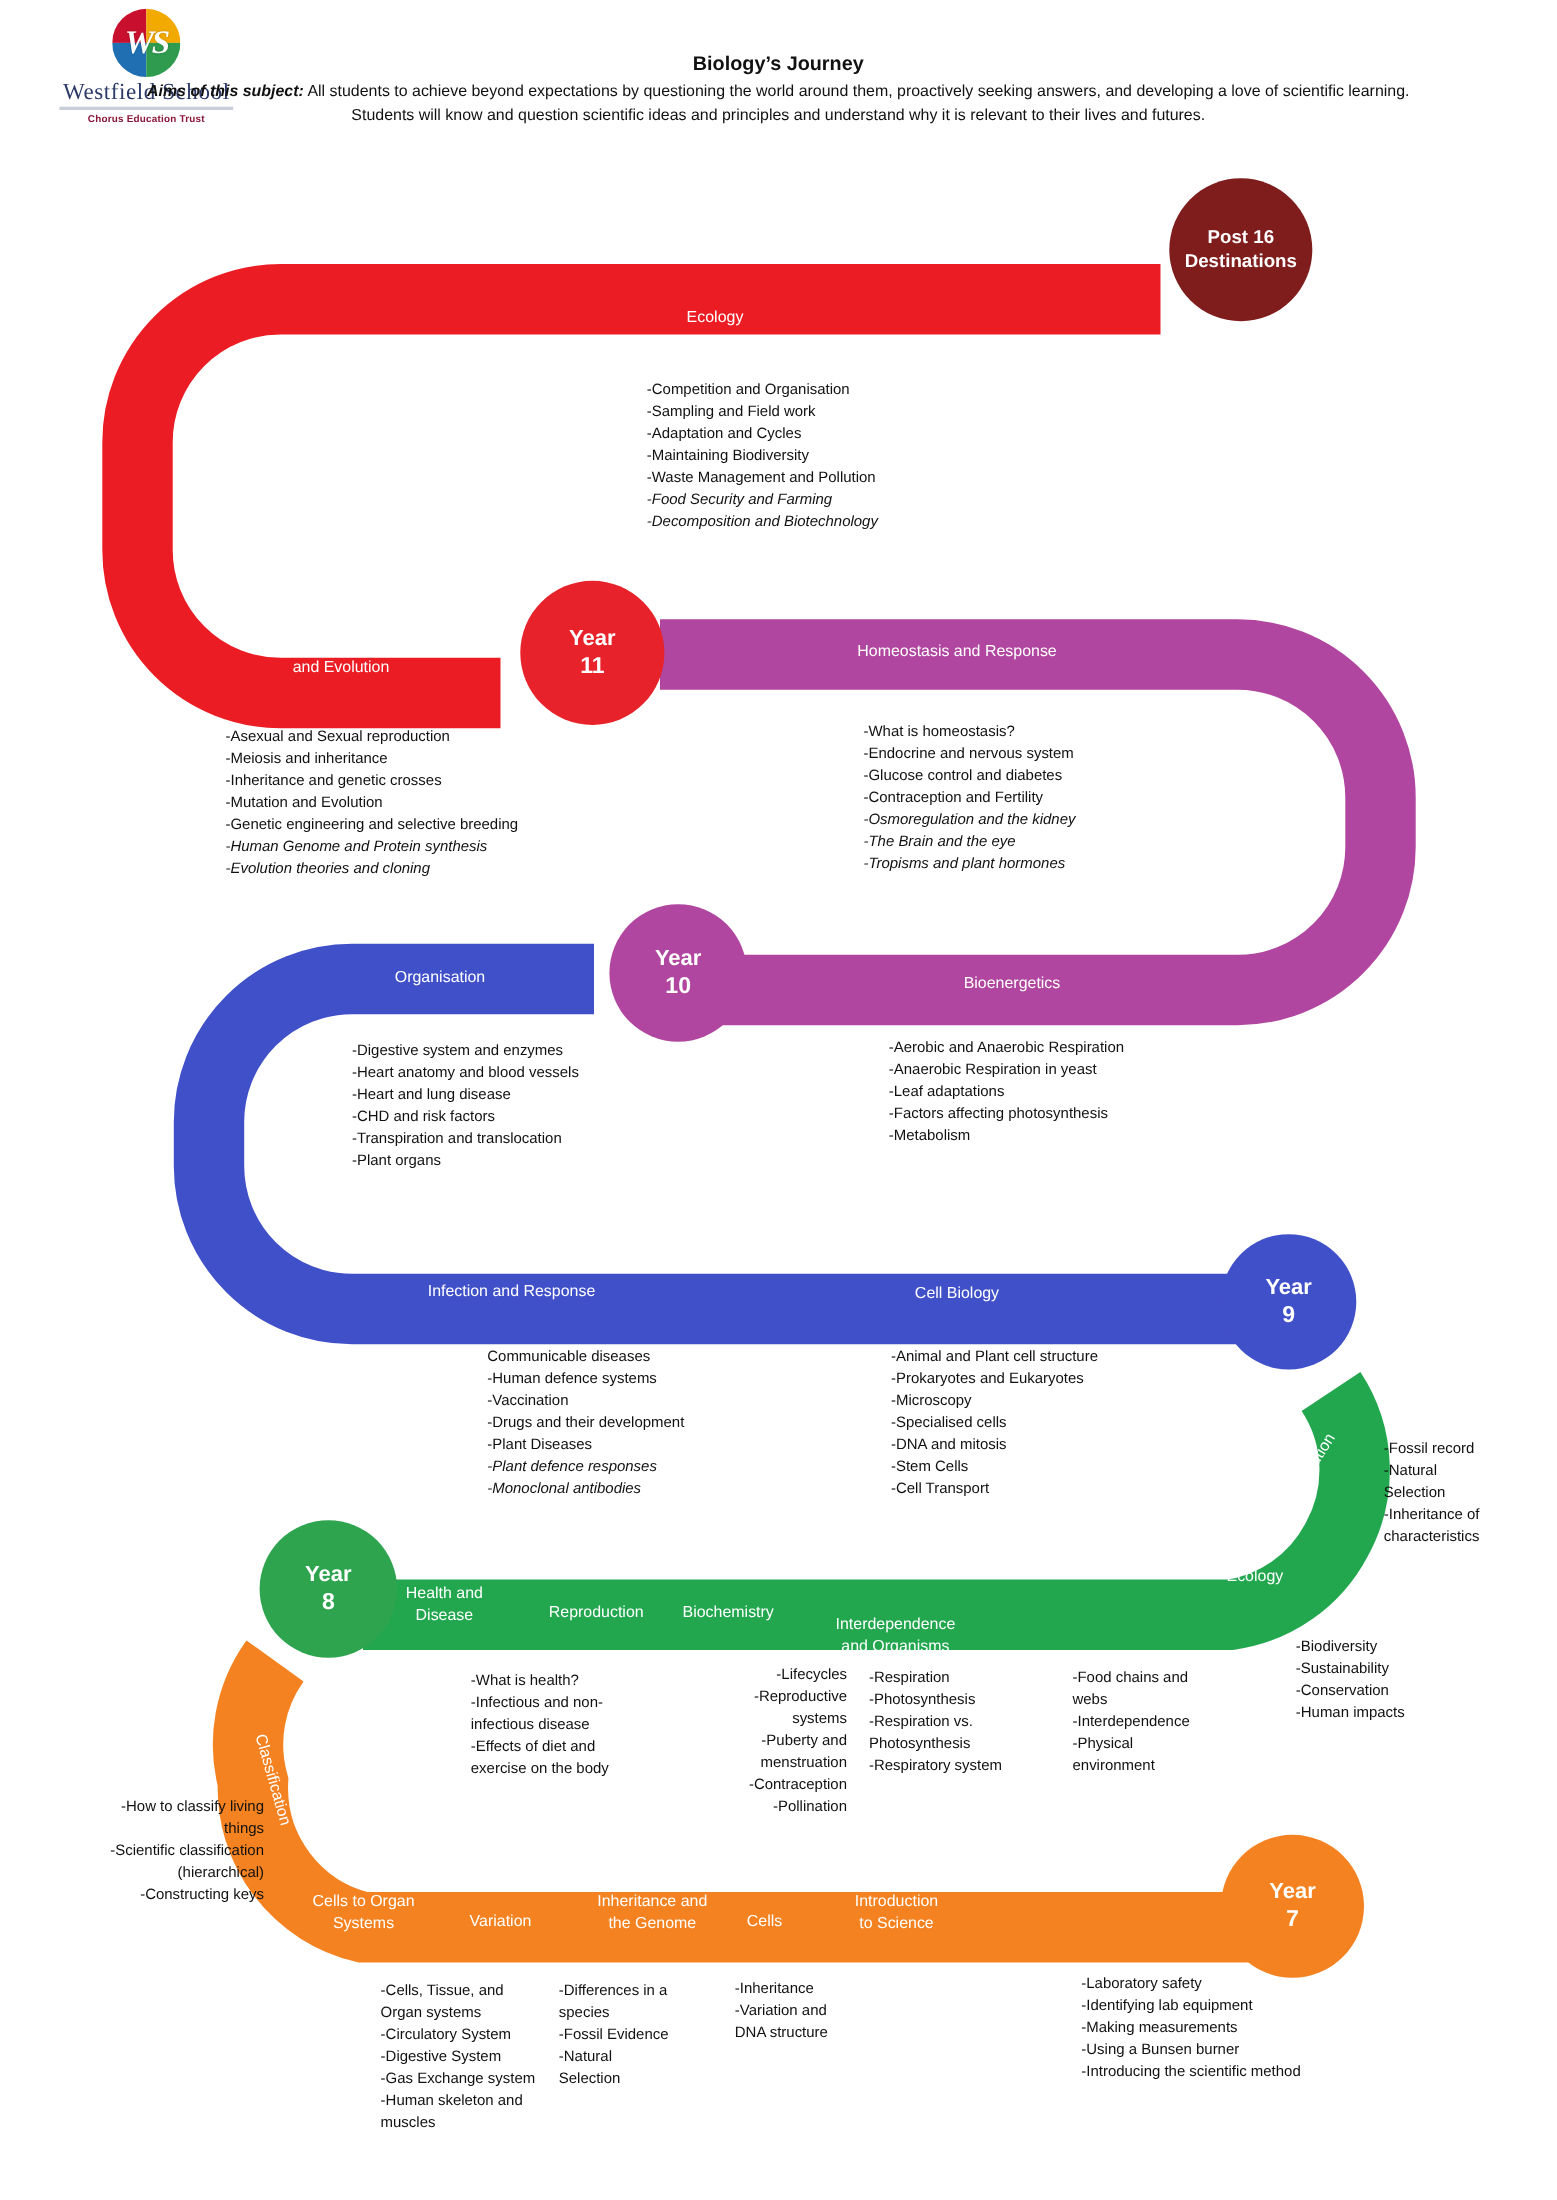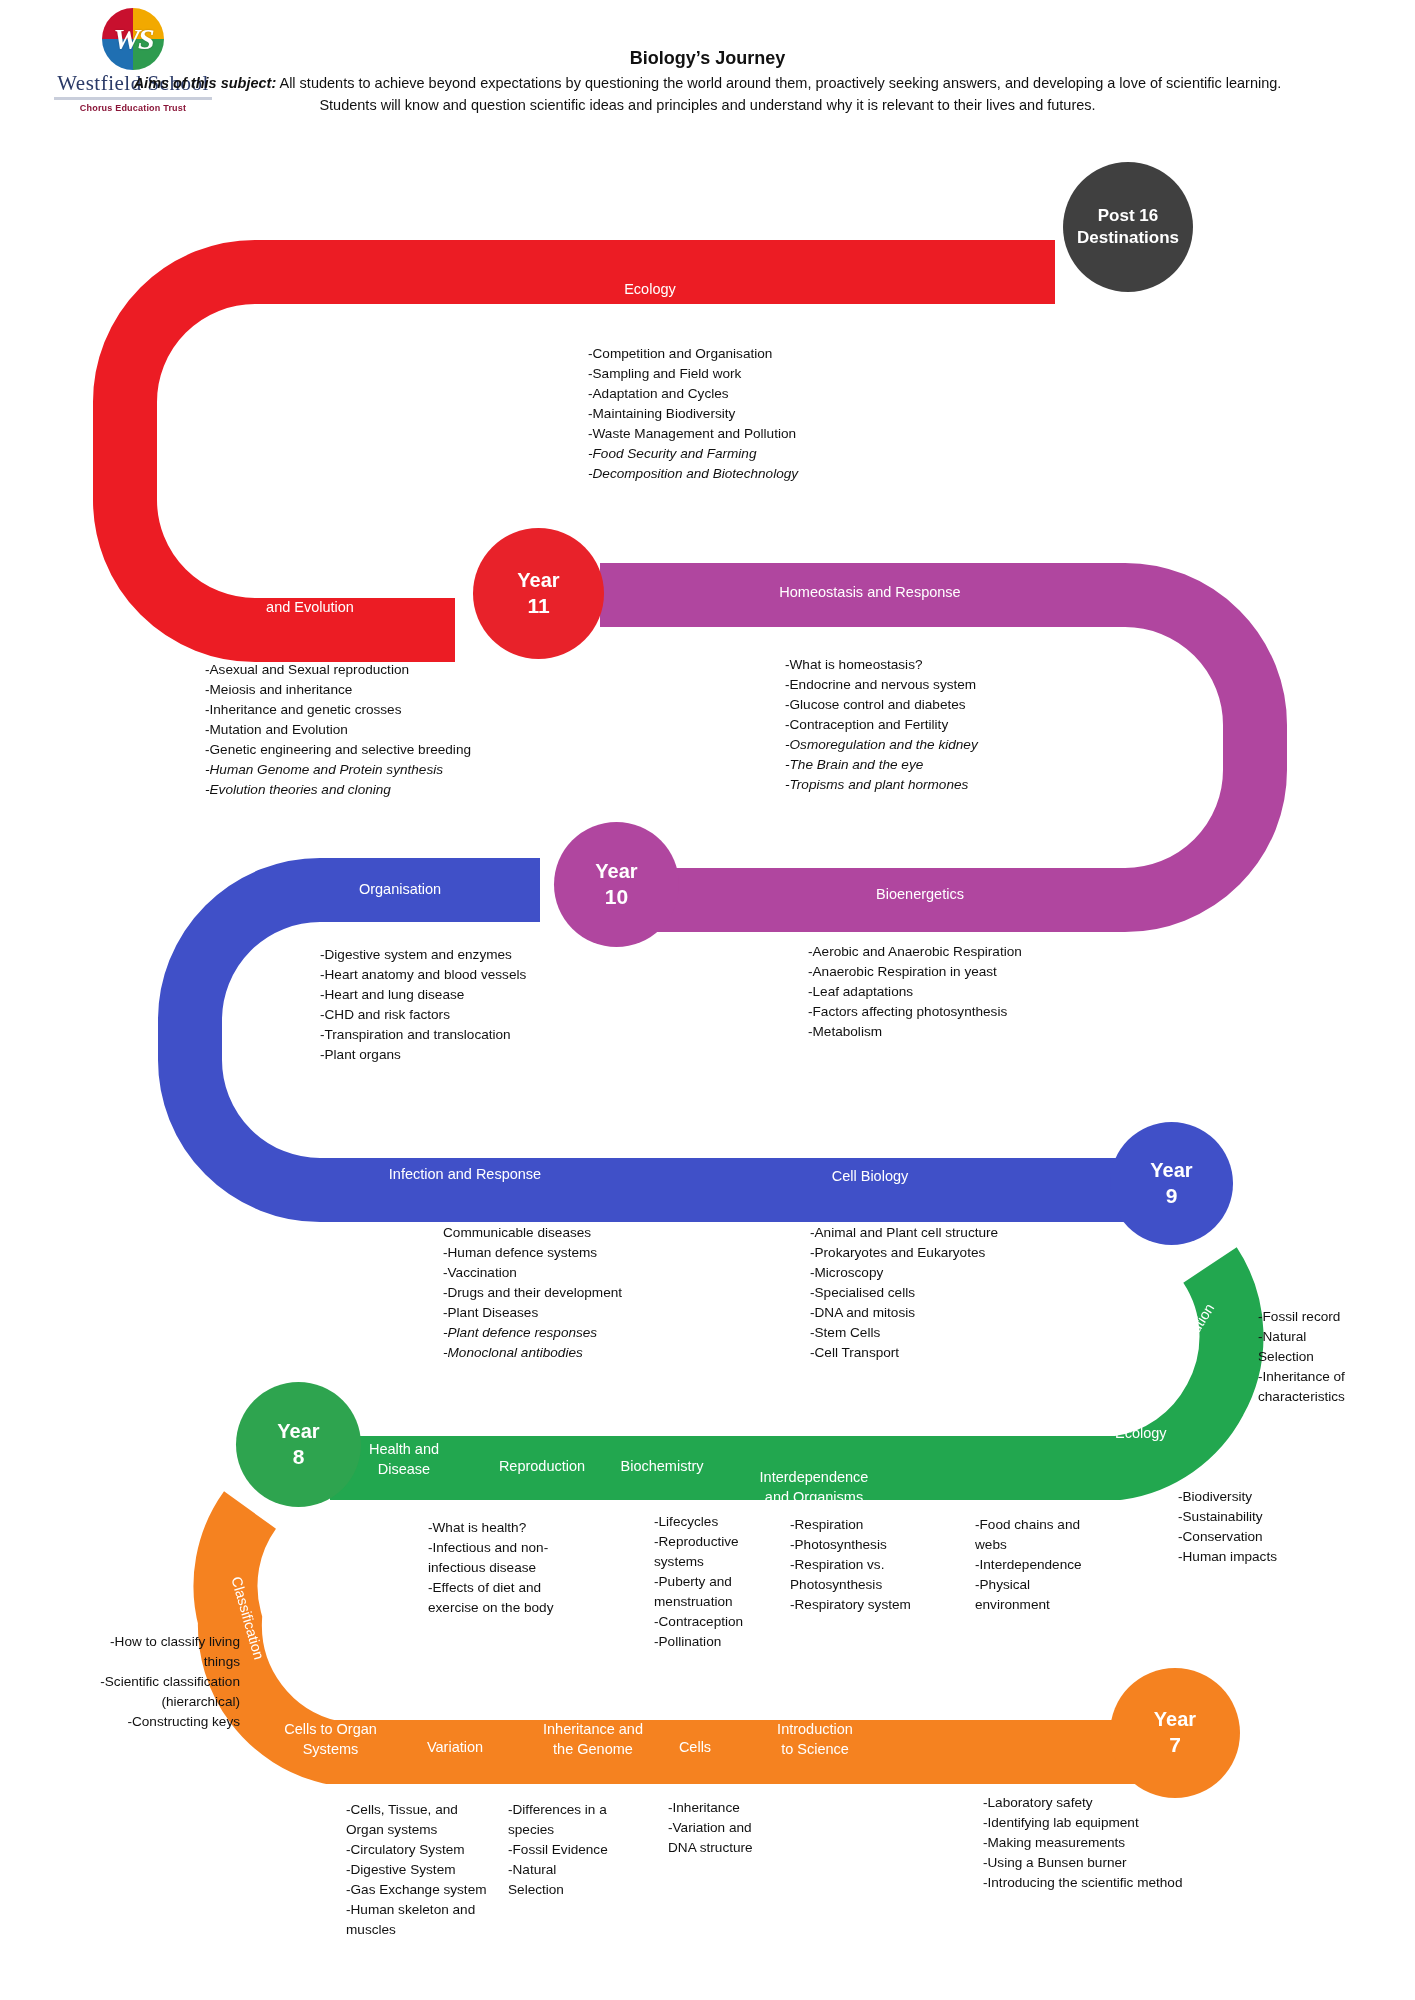--- a/index.html
+++ b/index.html
@@ -51,21 +51,21 @@
   
   .year-circle {
     position: absolute; border-radius: 50%;
     display: flex; flex-direction: column; align-items: center; justify-content: center;
     color: #fff; font-weight: 700; line-height: 1.25; text-align: center;
   }
   .year-circle .yw { font-size: 20px; }
   .year-circle .yn { font-size: 21px; }
 
   .post16 {
-    position: absolute; border-radius: 50%; background: #404040;
+    position: absolute; border-radius: 50%; background: #7f1d1d;
     display: flex; align-items: center; justify-content: center;
     color: #fff; font-weight: 700; font-size: 17px; line-height: 1.3; text-align: center;
   }
 
   
   .band-label {
     position: absolute; color: #ffffff; font-size: 14.5px; line-height: 1.35;
     text-align: center;
   }
   .rot-label {
@@ -274,21 +274,21 @@
     </div>
 
   <div class="bul" style="left:428px; top:1518px; width:165px;">
       <div>-What is health?</div>
       <div>-Infectious and non-
 infectious disease</div>
       <div>-Effects of diet and
 exercise on the body</div>
     </div>
 
-  <div class="bul" style="left:654px; top:1512px; width:140px;">
+  <div class="bul" style="left:630px; top:1512px; width:140px;text-align:right;">
       <div>-Lifecycles</div>
       <div>-Reproductive
 systems</div>
       <div>-Puberty and
 menstruation</div>
       <div>-Contraception</div>
       <div>-Pollination</div>
     </div>
 
   <div class="bul" style="left:790px; top:1515px; width:170px;">

